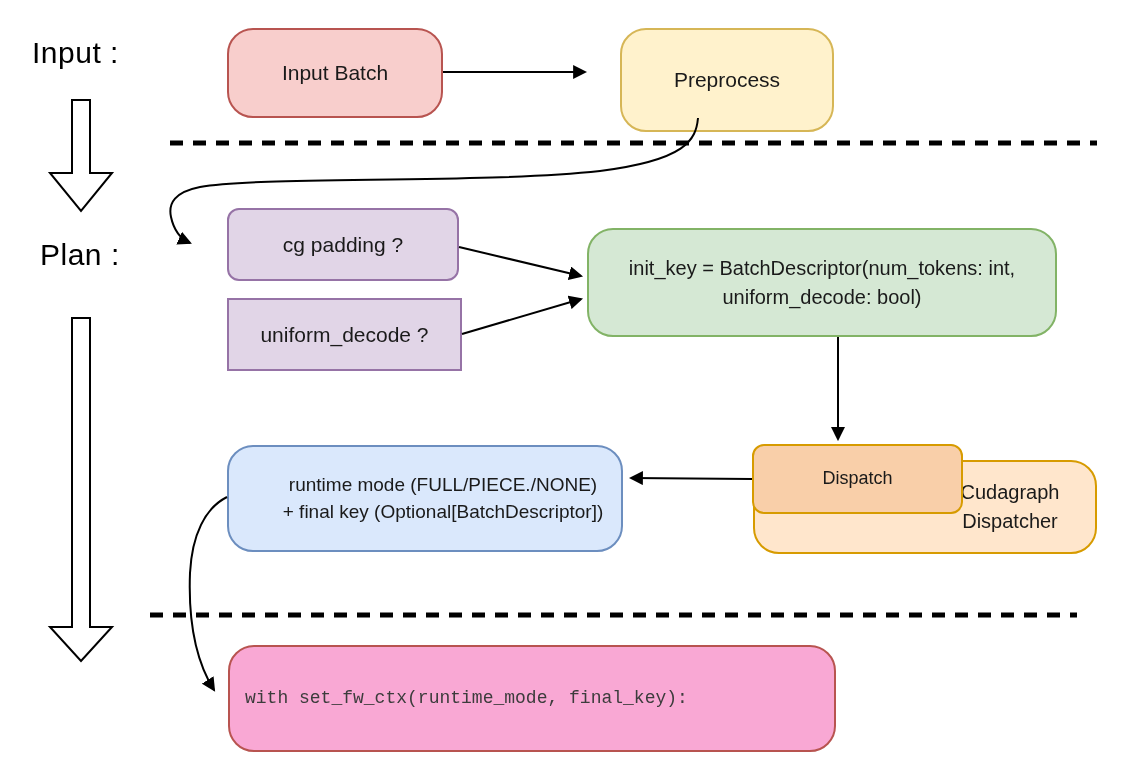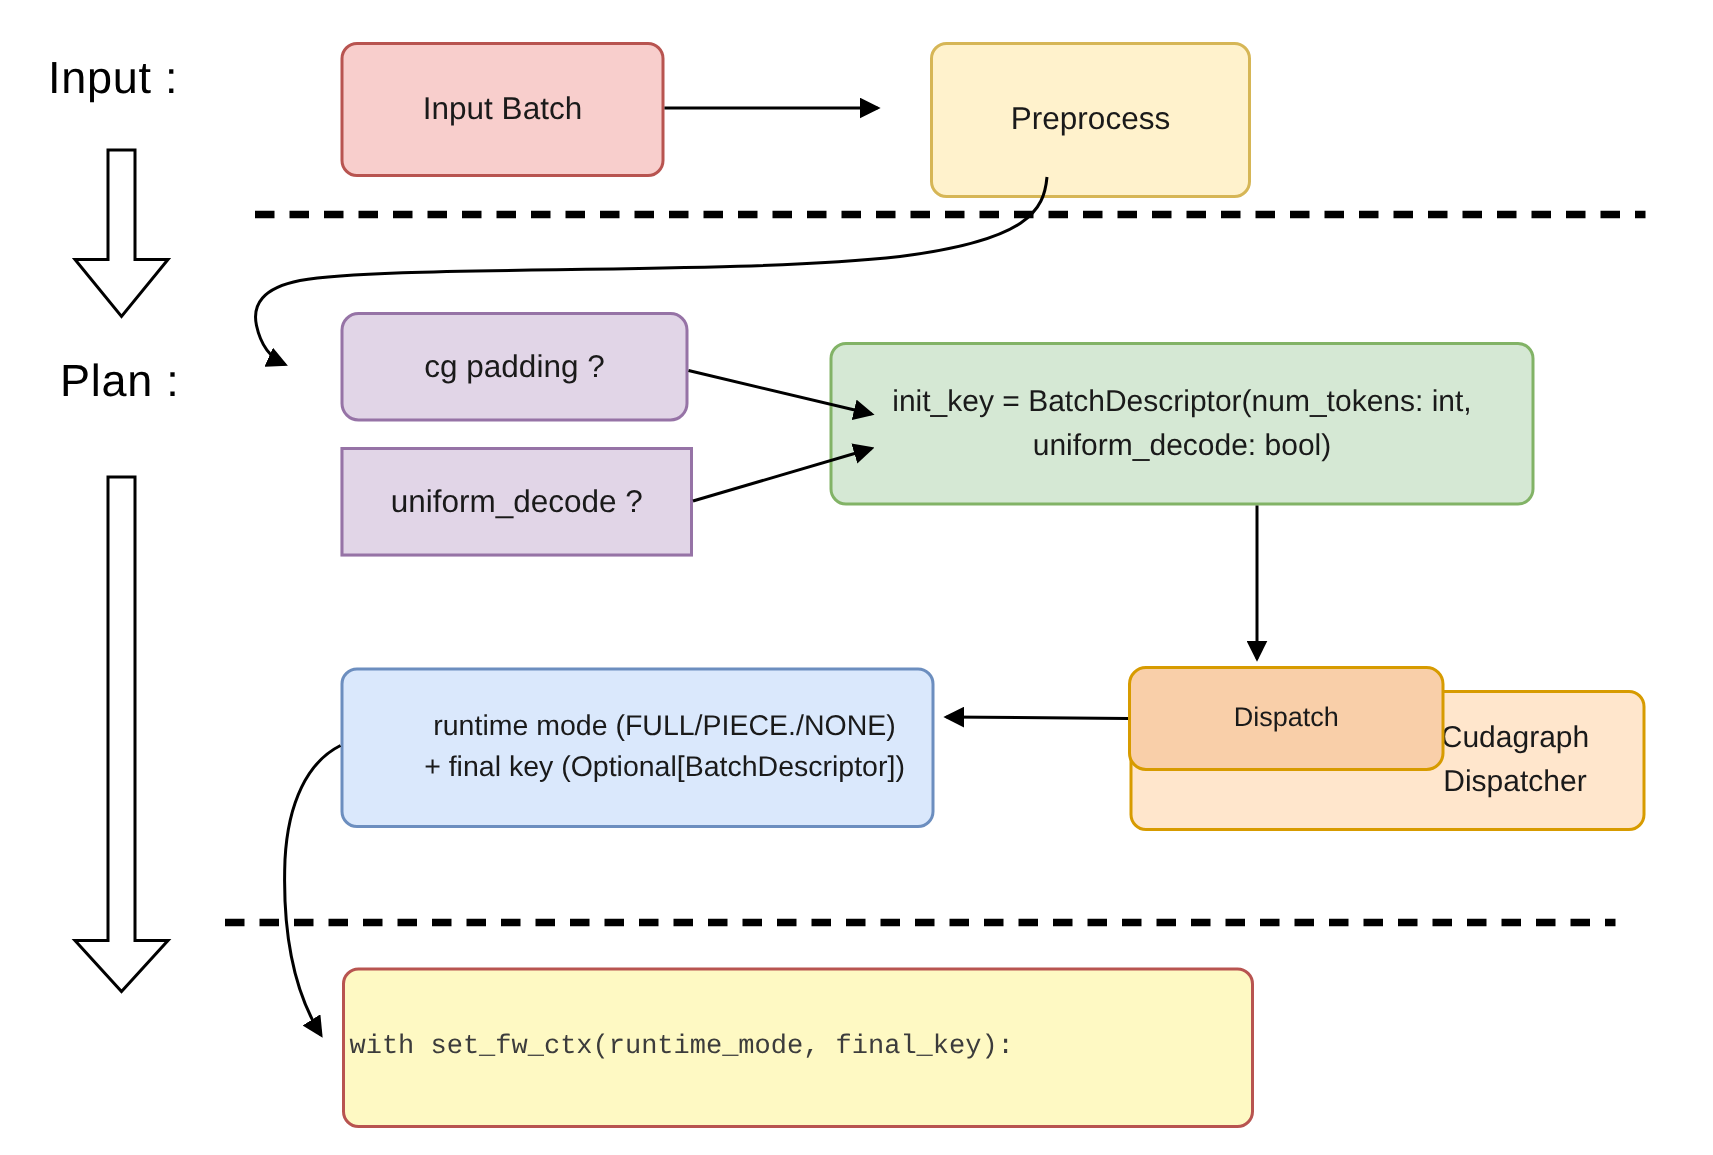--- a/index.html
+++ b/index.html
@@ -5,37 +5,37 @@
   html,body{margin:0;padding:0;background:#ffffff;}
   .canvas{
     position:relative;width:1142px;height:770px;background:#ffffff;overflow:hidden;
     font-family:"Liberation Sans", sans-serif;color:#1a1a1a;
   }
   .stage-label{
     position:absolute;font-weight:400;font-size:30px;color:#000;letter-spacing:0.5px;
   }
   .node{
     position:absolute;display:flex;flex-direction:column;align-items:center;justify-content:center;
-    border-radius:11px;border:2px solid #000;box-sizing:border-box;text-align:center;
+    border-radius:26px;border:2px solid #000;box-sizing:border-box;text-align:center;
     line-height:1.42;
   }
   .node div{white-space:pre;}
   .n-input-batch{left:227px;top:28px;width:216px;height:90px;background:#f8cecc;border-color:#b85450;font-size:21px;}
   .n-preprocess{left:620px;top:28px;width:214px;height:104px;background:#fff2cc;border-color:#d6b656;font-size:21px;}
   .n-cg-padding{left:227px;top:208px;width:232px;height:73px;background:#e1d5e7;border-color:#9673a6;font-size:21px;border-radius:12px;text-align:center;}
   .n-uniform-decode{left:227px;top:298px;width:235px;height:73px;background:#e1d5e7;border-color:#9673a6;font-size:21px;border-radius:0;}
-  .n-init-key{left:553px;top:228px;width:470px;height:109px;background:#d5e8d4;border-color:#82b366;font-size:20px;}
+  .n-init-key{left:587px;top:228px;width:470px;height:109px;background:#d5e8d4;border-color:#82b366;font-size:20px;}
   .n-cuda-outer{left:753px;top:460px;width:344px;height:94px;background:#ffe6cc;border-color:#d79b00;font-size:20px;}
   .n-cuda-label{position:absolute;right:2px;top:0;width:166px;height:100%;display:flex;flex-direction:column;align-items:center;justify-content:center;line-height:1.45;}
   .n-dispatch{left:752px;top:444px;width:211px;height:70px;background:#f9cfa9;border-color:#d79b00;font-size:18px;border-radius:12px;}
   .n-runtime{left:227px;top:445px;width:396px;height:107px;background:#dae8fc;border-color:#6c8ebf;font-size:19px;padding-left:36px;}
   .n-code{
-    left:228px;top:645px;width:608px;height:107px;background:#fef9c3;border-color:#b85450;
+    left:228px;top:645px;width:608px;height:107px;background:#f9a8d4;border-color:#b85450;
     font-family:"Liberation Mono", monospace;font-size:18px;color:#3c3c3c;
-    align-items:flex-start;padding-left:3px;line-height:1.5;
+    align-items:flex-start;padding-left:15px;line-height:1.5;
   }
   .arrow-layer{position:absolute;left:0;top:0;width:1142px;height:770px;pointer-events:none;}
 </style>
 </head>
 <body>
 
 <div class="canvas">
 
   <div class="stage-label" style="left:32px;top:36px;">Input :</div>
   <div class="stage-label" style="left:40px;top:238px;">Plan :</div>

